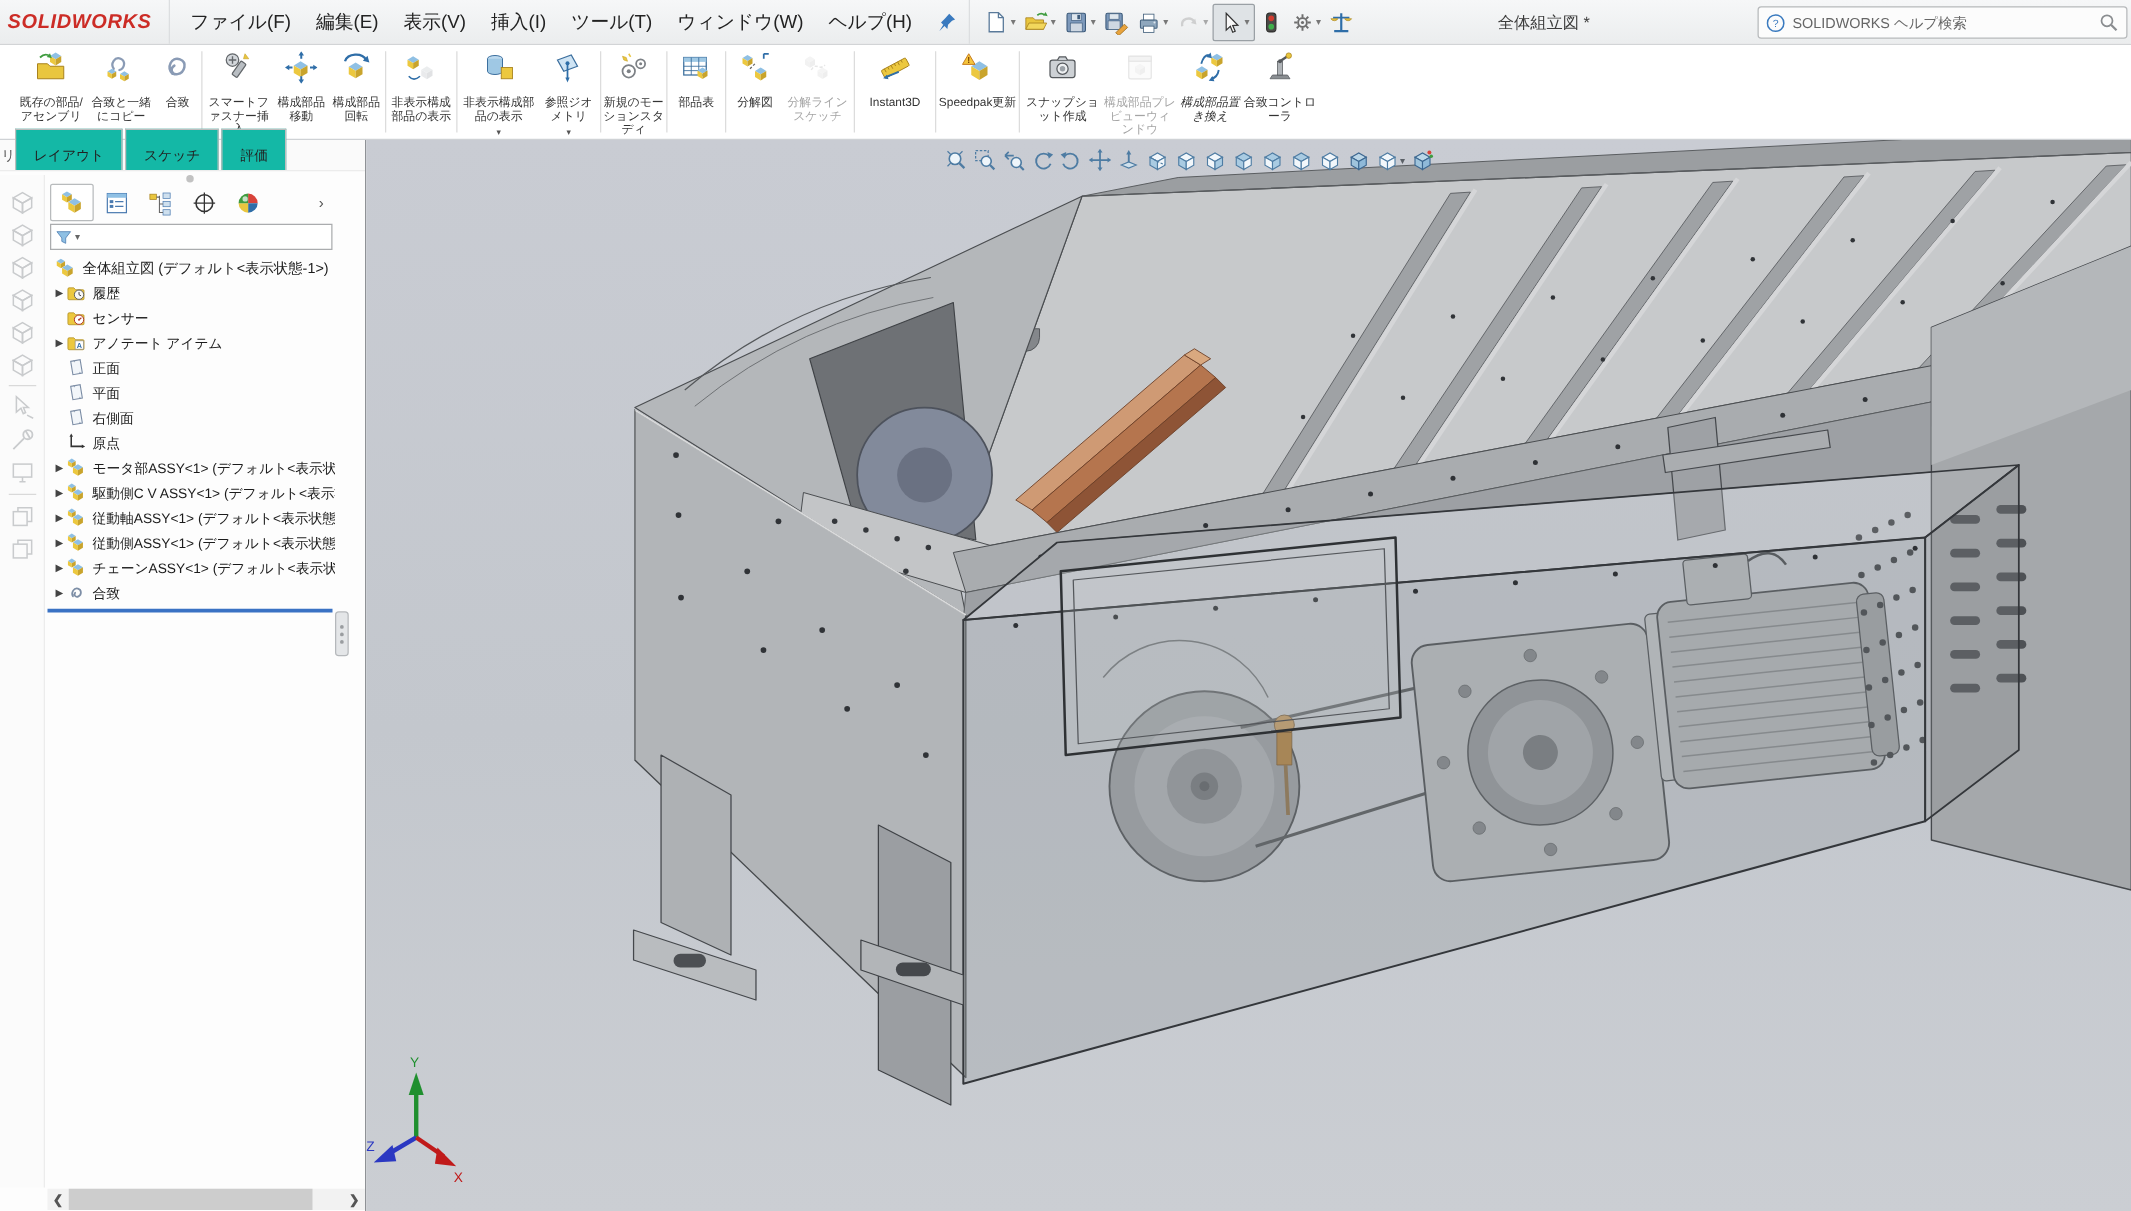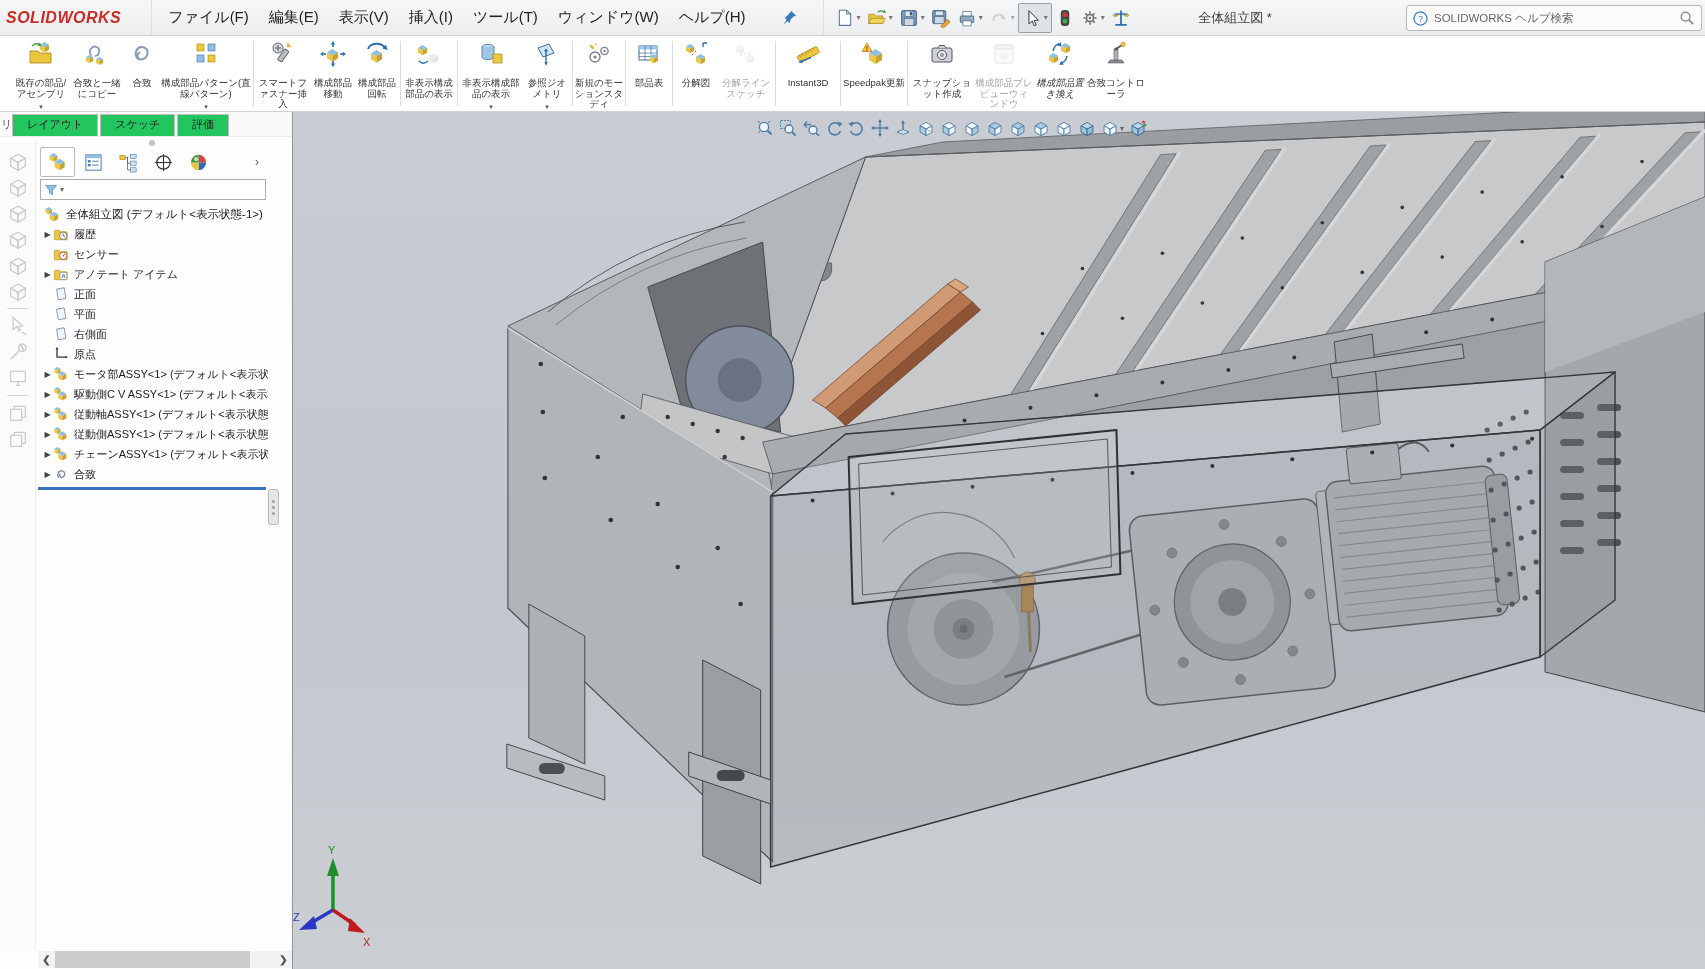--- a/index.html
+++ b/index.html
@@ -3,21 +3,21 @@
 <meta charset="utf-8">
 <style>
   html,body{margin:0;padding:0;}
   body{width:1705px;height:969px;overflow:hidden;background:#fff;
        font-family:"Liberation Sans",sans-serif;color:#222;position:relative;}
   svg{display:block}
   .icon{display:inline-flex;align-items:center;justify-content:center;line-height:0}
 
   
   .titlebar{height:35px;background:linear-gradient(#f6f7f8,#ebedee);border-bottom:1px solid #d2d4d6;
-            display:flex;align-items:center;position:relative;gap:16px;}
+            display:flex;align-items:center;position:relative;}
   .logo{font-style:italic;font-weight:bold;font-size:16px;color:#cc2c26;letter-spacing:.5px;
         padding:0 14px 0 6px;white-space:nowrap;}
   .menus{display:flex;align-items:center;height:100%;border-left:1px solid #dcdee0;padding-left:6px}
   .menus .mitem{font-size:15px;padding:0 10px;height:100%;display:flex;align-items:center;cursor:default}
   .pin{padding:0 10px}
   .qat{display:flex;align-items:center;border-left:1px solid #dcdee0;padding-left:8px;height:100%}
   .qbtn{display:flex;align-items:center;height:28px;padding:0 3px;border-radius:2px}
   .qbtn .car{font-size:8px;color:#777;margin-left:2px}
   .qbtn.active{border:1px solid #9aa0a5;background:#dfe3e6}
   .qbtn.disabled{opacity:.6}
@@ -38,22 +38,22 @@
   .rbtn.disabled .ric{filter:grayscale(1);opacity:.45}
   .rbtn .rdrop{font-size:7px;color:#555;line-height:7px;position:absolute;bottom:1px}
   .rsep{width:1px;background:#dcdcdc;margin:5px 1px;}
 
   
   .main{display:flex;height:858px;}
   .leftpane{width:292px;background:#fdfdfd;border-right:1px solid #8f9296;position:relative;flex:none;}
   .tabsrow{height:24px;display:flex;align-items:flex-end;background:#fafafa;padding-left:12px;gap:2px;
            border-bottom:1px solid #ececec;position:relative}
   .clipped{position:absolute;left:1px;bottom:4px;font-size:11px;color:#555}
-  .ctab{background:#22c55e;border:1px solid #bdbdbd;border-bottom:none;font-size:11px;color:#222;
-        padding:2px 14px 4px;cursor:default}
+  .ctab{background:#14b8a6;border:1px solid #bdbdbd;border-bottom:none;font-size:11px;color:#222;
+        padding:13px 14px 4px;cursor:default}
   .railway{position:absolute;left:0;top:28px;width:35px;bottom:20px;background:#fbfbfb;
            border-right:1px solid #ececec;display:flex;flex-direction:column;align-items:center;padding-top:8px}
   .railway .icon{margin:2px 0}
   .railway hr{width:22px;border:none;border-top:1px solid #d9d9d9;margin:4px 0}
   .pcontent{margin-left:36px;width:232px;position:relative}
   .mgrdot{width:6px;height:6px;border-radius:50%;background:#c2c2c2;margin:3px auto 1px;}
   .mgrtabs{display:flex;align-items:center;height:30px;padding-left:4px;gap:2px}
   .mgrcell{width:33px;height:28px;display:flex;align-items:center;justify-content:center;border-radius:2px}
   .mgrcell.active{background:#fff;border:1px solid #b8bbbd}
   .mgrchev{margin-left:auto;margin-right:4px;font-size:12px;color:#555;width:14px;text-align:center}
@@ -258,36 +258,20 @@
     </div>
     <div class="rbtn" style="width: 36px;">
       <div class="ric">
         <span class="icon">
           <svg viewBox="0 0 26 26" width="26" height="26">
             <path d="M9,18 C4,13 8,4 15,6.5 C21,8.7 19,17 13,18.3 C8.5,19.3 6.5,14 10.5,11.5" fill="none" stroke="#8a9bb5" stroke-width="2" stroke-linecap="round"></path>
           </svg>
         </span>
       </div>
       <div class="rlab">合致</div>
-    </div>
-    <div class="rbtn" style="width: 92px;">
-      <div class="ric">
-        <span class="icon">
-          <svg viewBox="0 0 26 26" width="26" height="26">
-            <g stroke="#a8821e" stroke-width=".6">
-              <rect x="4" y="3" width="7" height="7" fill="#ecc83f"></rect>
-              <rect x="15" y="3" width="7" height="7" fill="#8fc0e4" stroke="#3c6f9e"></rect>
-              <rect x="4" y="14" width="7" height="7" fill="#8fc0e4" stroke="#3c6f9e"></rect>
-              <rect x="15" y="14" width="7" height="7" fill="#ecc83f"></rect>
-            </g>
-          </svg>
-        </span>
-      </div>
-      <div class="rlab">構成部品パターン(直線パターン)</div>
-      <span class="rdrop">▾</span>
     </div>
     <span class="rsep"></span>
     <div class="rbtn" style="width: 56px;">
       <div class="ric">
         <span class="icon">
           <svg viewBox="0 0 26 26" width="26" height="26">
             <rect x="11" y="8" width="5" height="13" rx="1" transform="rotate(35 13.5 14)" fill="#b9bec3" stroke="#63676b"></rect>
             <circle cx="8" cy="7" r="5" fill="#d3d7db" stroke="#63676b"></circle>
             <path d="M5,7 h6 M8,4 v6" stroke="#63676b" stroke-width="1.1"></path>
             <path d="M18,2 l3,4 -4.2,0 z" fill="#e9c63e" stroke="#c9a42c" stroke-width=".5"></path>

